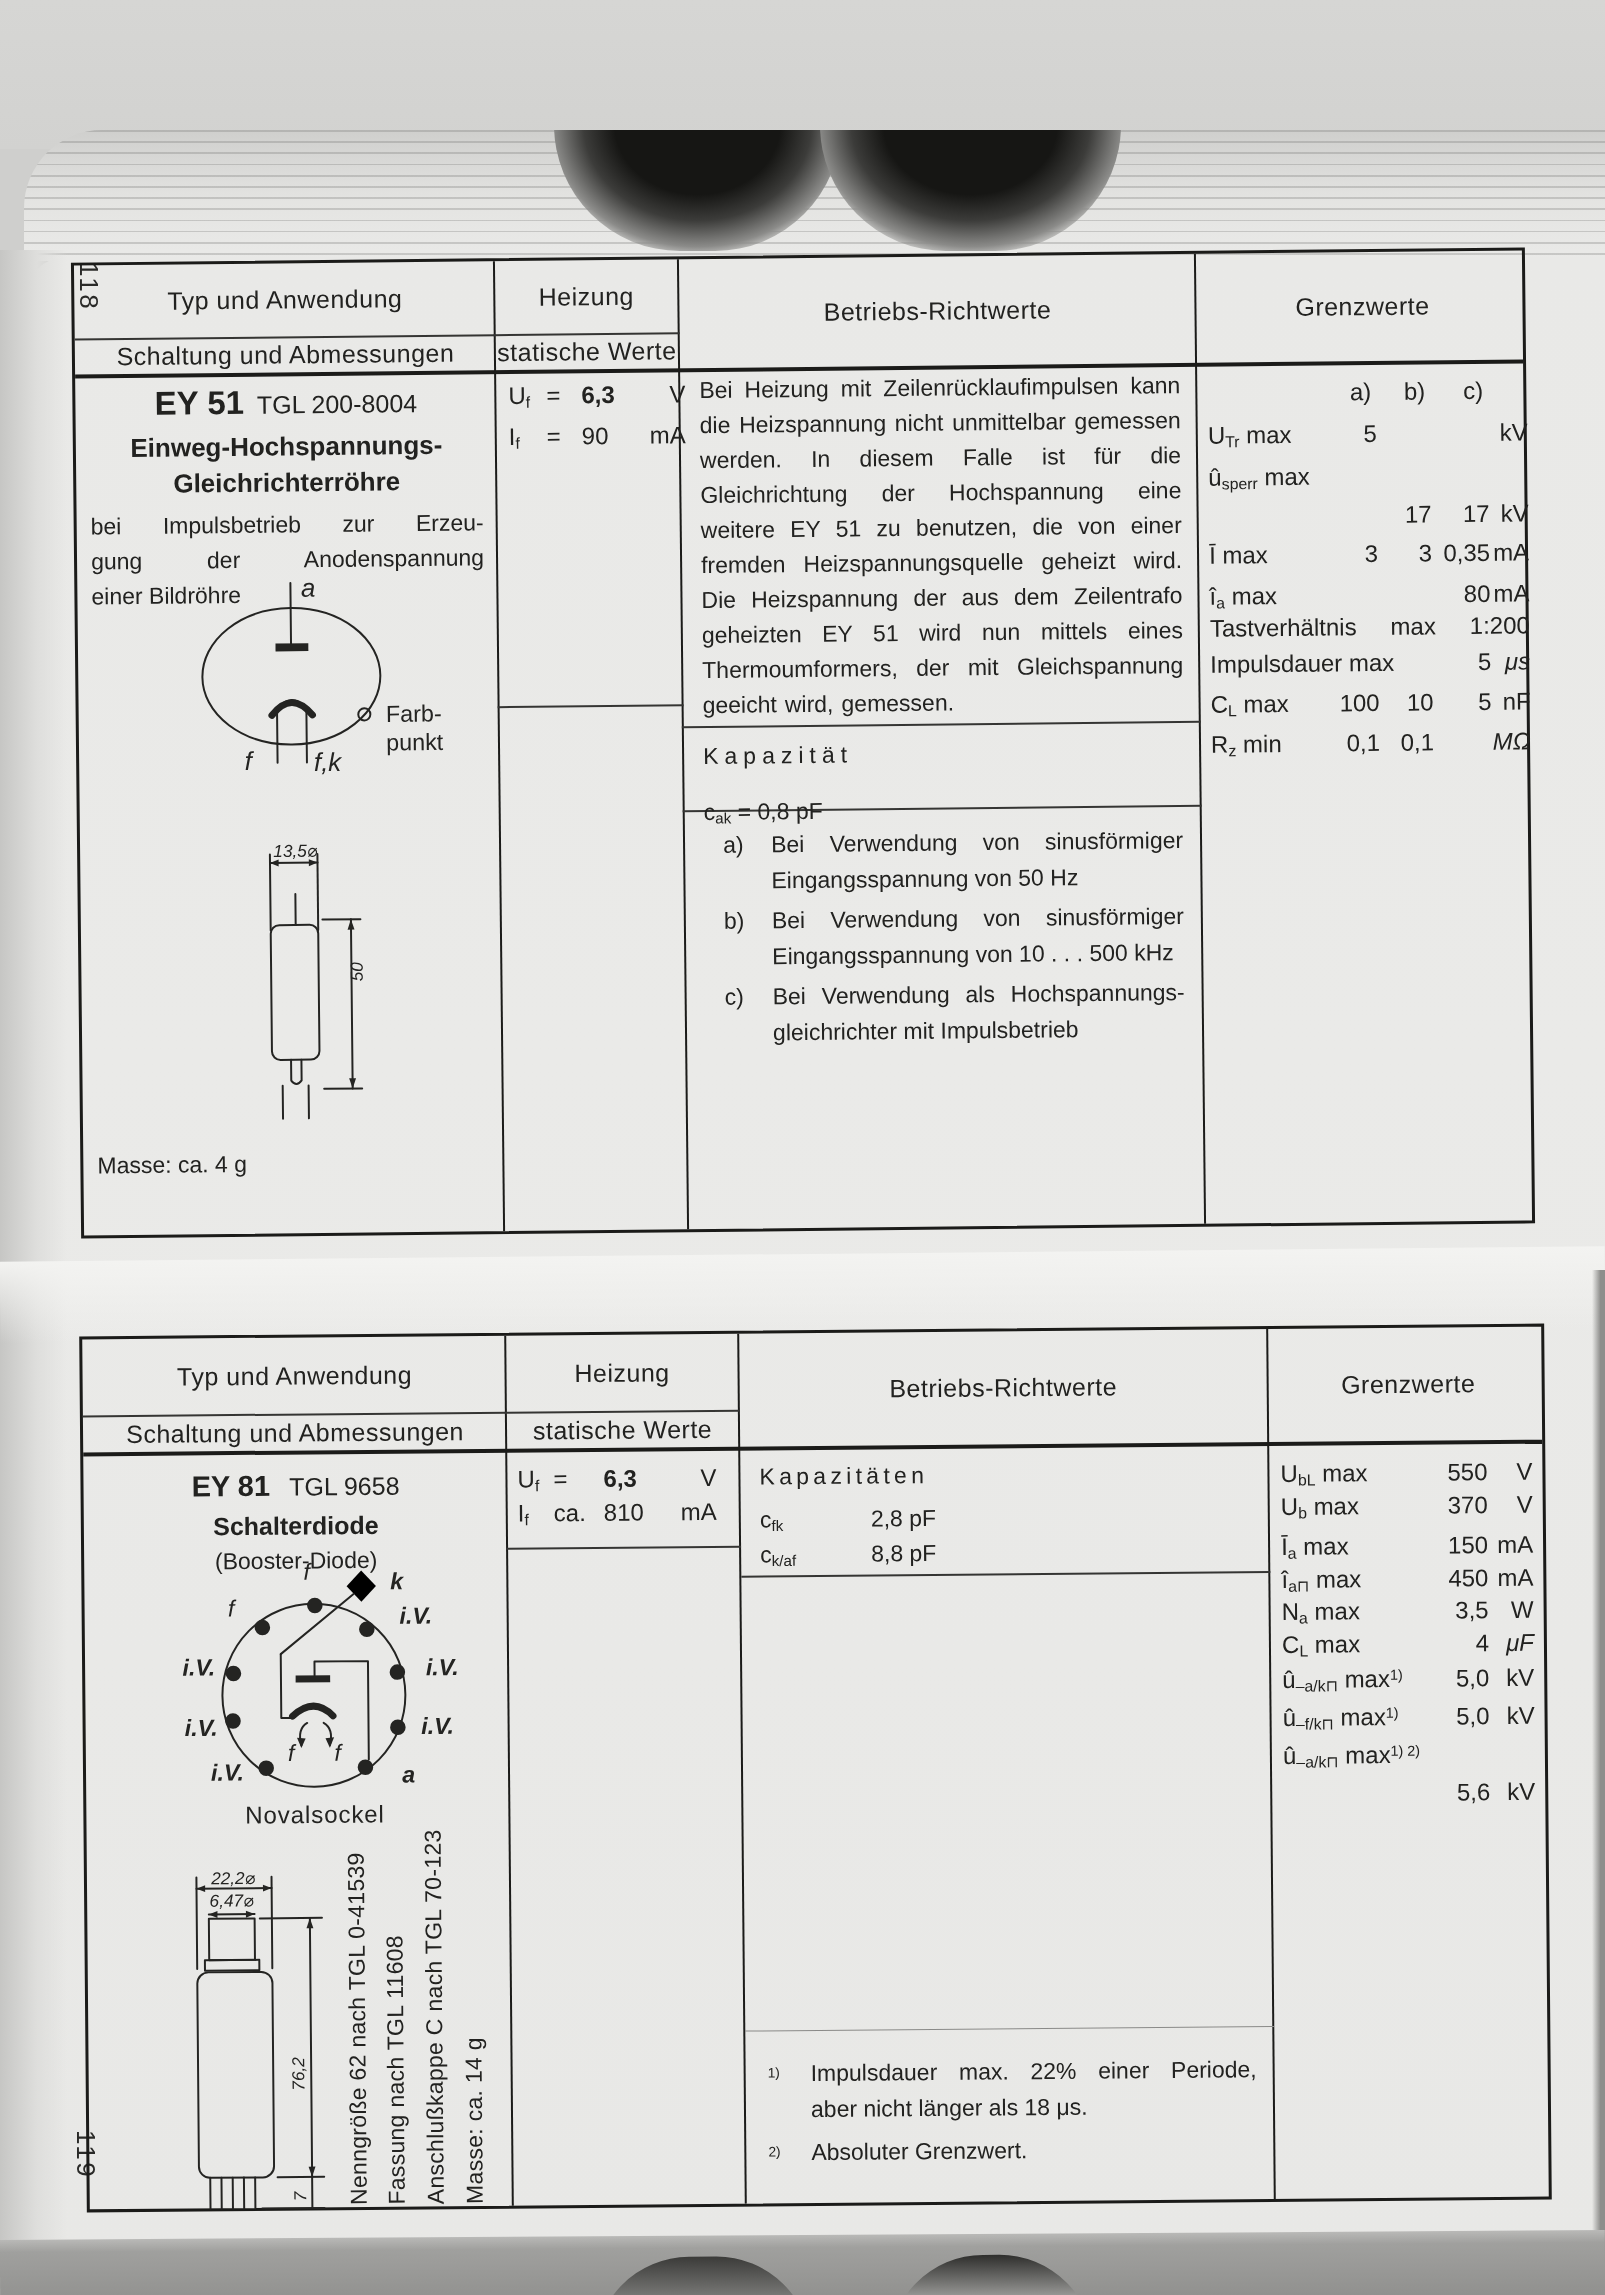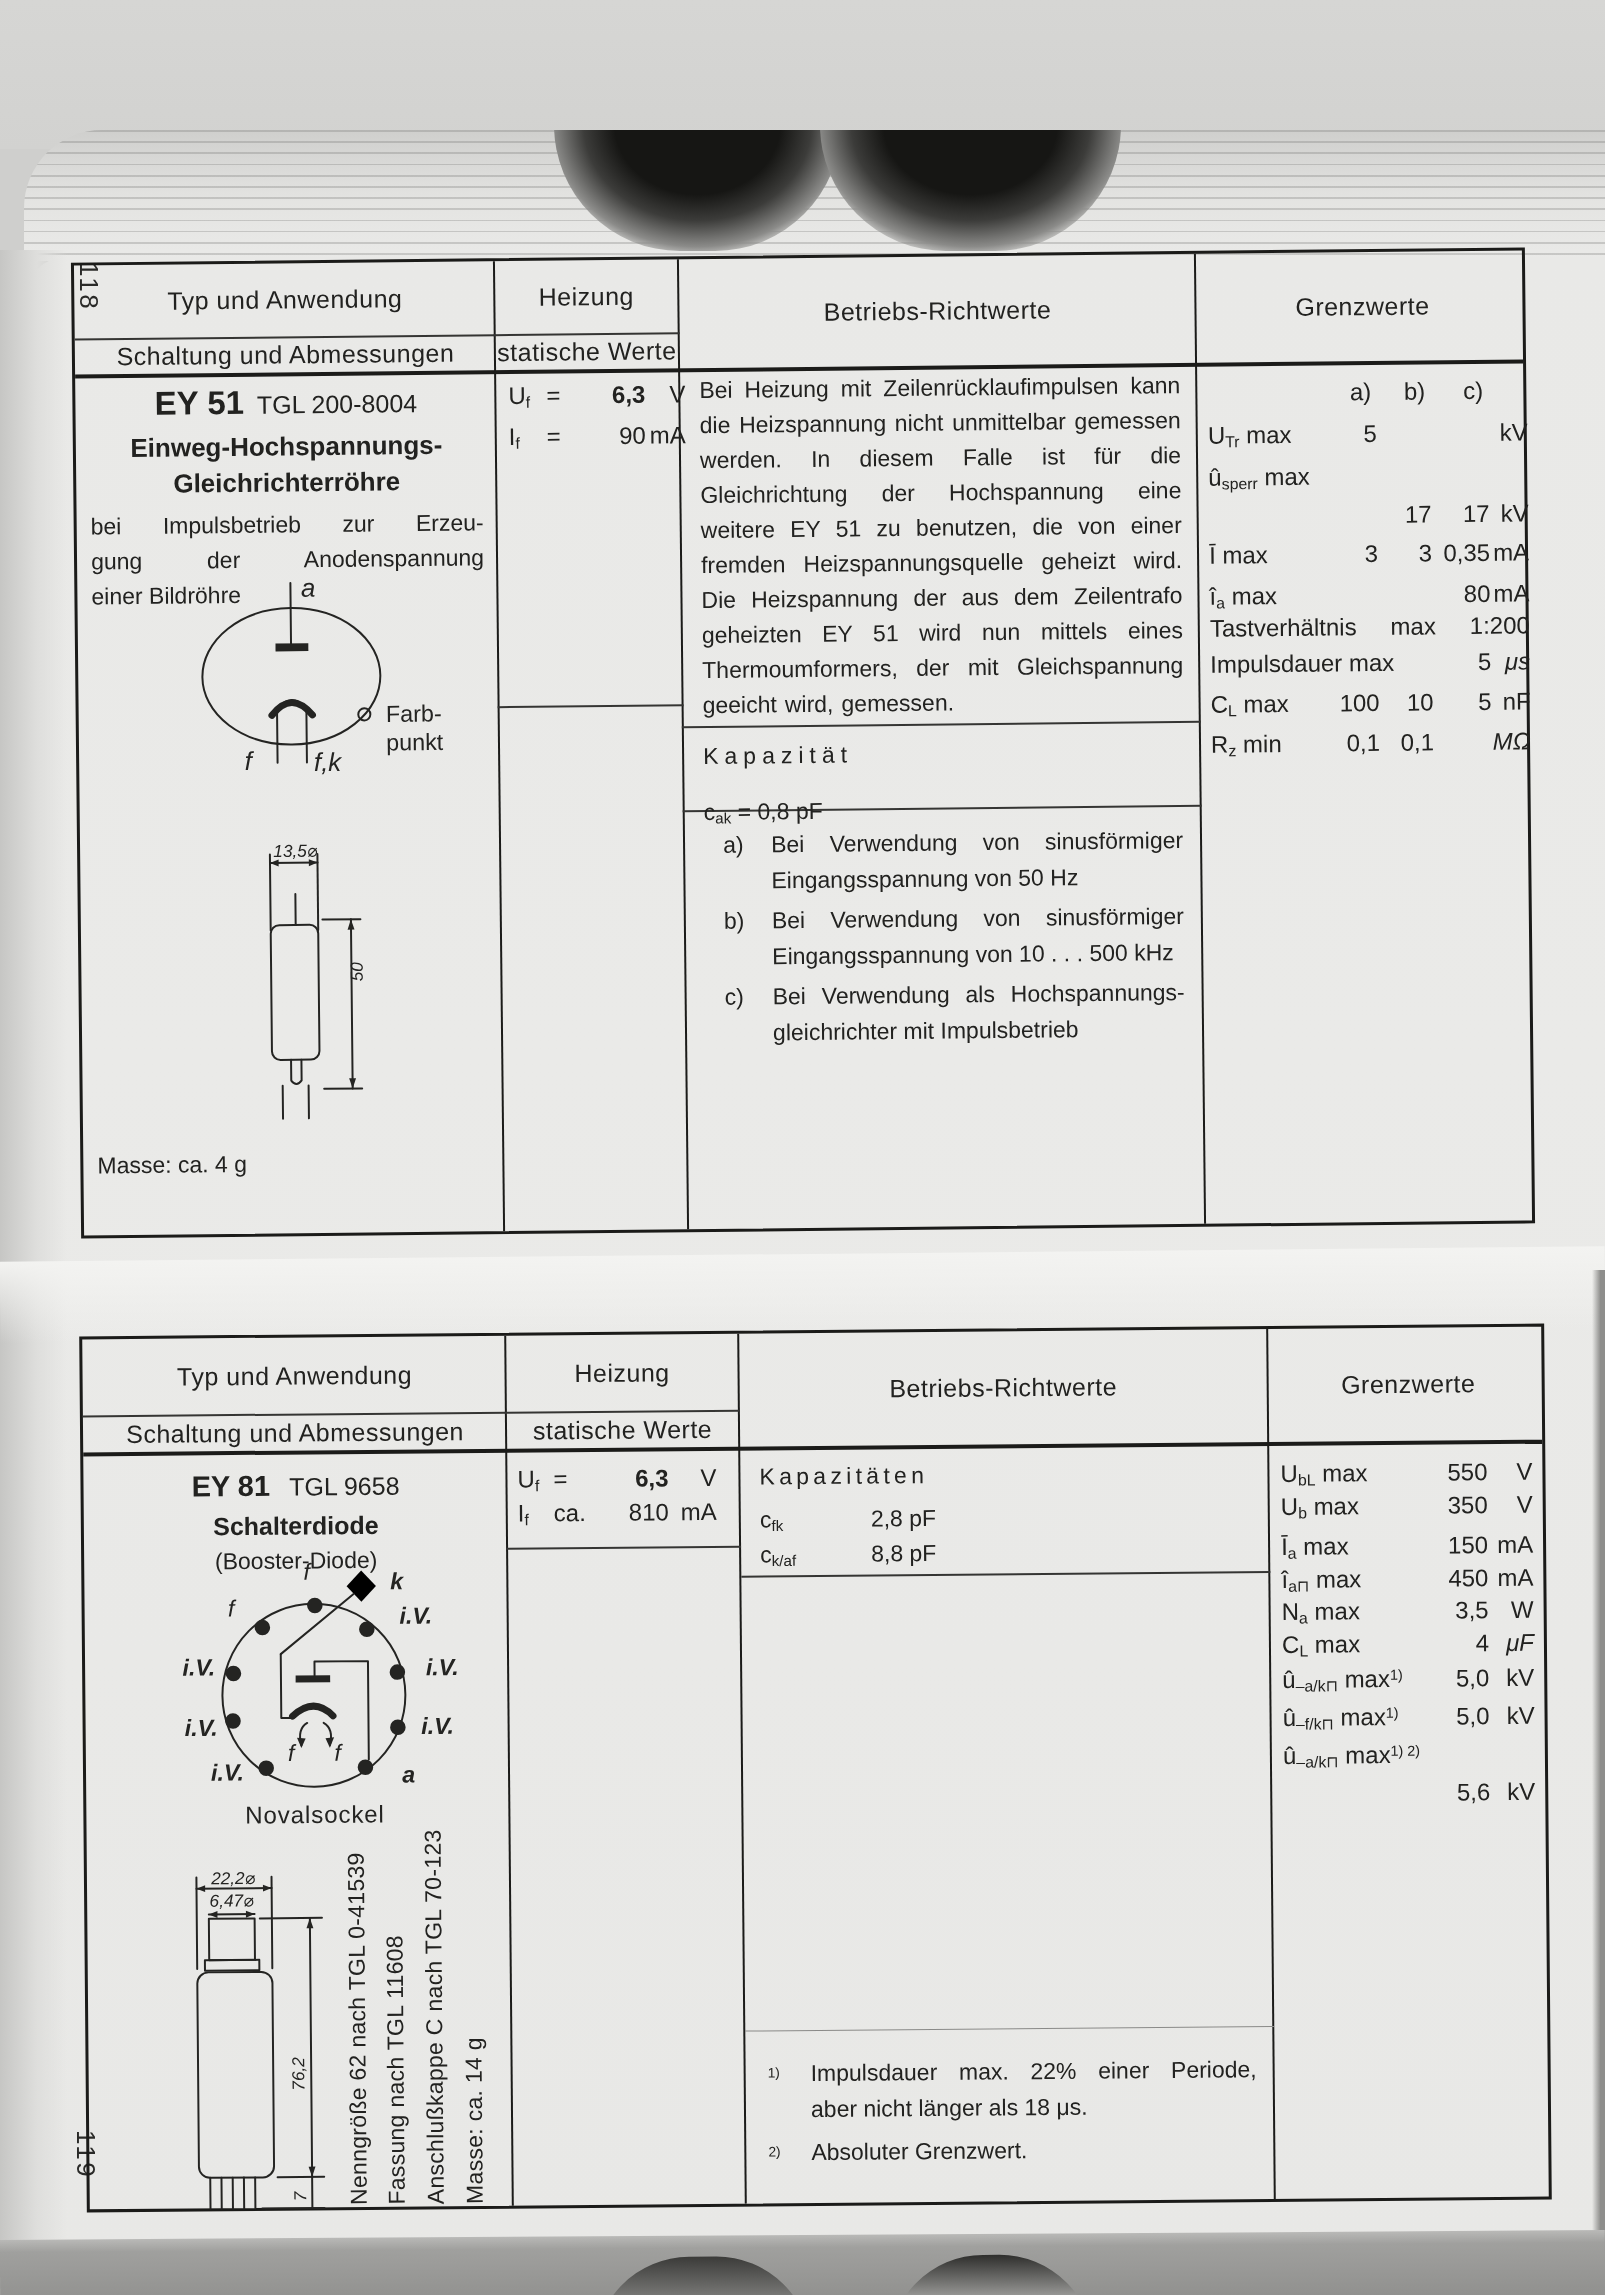--- a/index.html
+++ b/index.html
@@ -44,21 +44,21 @@
   .txt{position:absolute;font-size:23px;line-height:35px;}
   .ctr{text-align:center;}
   .b{font-weight:bold;}
   .it{font-style:italic;}
   sub{font-size:66%;vertical-align:-0.24em;letter-spacing:0;}
   sup{font-size:60%;vertical-align:.5em;}
   .spread{text-align:justify;text-align-last:justify;}
   .just{text-align:justify;}
   
   .heat{position:absolute;display:grid;align-items:baseline;font-size:24px;}
-  .heat .v{text-align:right;}
+  .heat .v{}
   .heat .u{text-align:right;}
   
   .lr{position:absolute;display:grid;align-items:baseline;font-size:24px;white-space:nowrap;}
   .lr .lv{text-align:right;}
   .lr .lu{text-align:right;}
   .lr .lh{text-align:right;padding-right:5.2px;}
   .g5{grid-template-columns:95px 74px 54px 58px 39px;width:320px;}
   .g3{grid-template-columns:auto 58px 39px;width:320px;}
   .g2{grid-template-columns:auto 57px 45px;width:252px;}
   
@@ -400,21 +400,21 @@
       <span>Absoluter Grenzwert.</span>
     </div>
 
     <div class="lr g2" style="left:1197px;top:131px;">
       <span><span>U</span><sub>bL</sub><span> max</span></span>
       <span class="lv">550</span>
       <span class="lu">V</span>
     </div>
     <div class="lr g2" style="left:1197px;top:164px;">
       <span><span>U</span><sub>b</sub><span> max</span></span>
-      <span class="lv">350</span>
+      <span class="lv">370</span>
       <span class="lu">V</span>
     </div>
     <div class="lr g2" style="left:1197px;top:204px;">
       <span><span>Ī</span><sub>a</sub><span> max</span></span>
       <span class="lv">150</span>
       <span class="lu">mA</span>
     </div>
     <div class="lr g2" style="left:1197px;top:237px;">
       <span><span>î</span><sub>a⊓</sub><span> max</span></span>
       <span class="lv">450</span>

